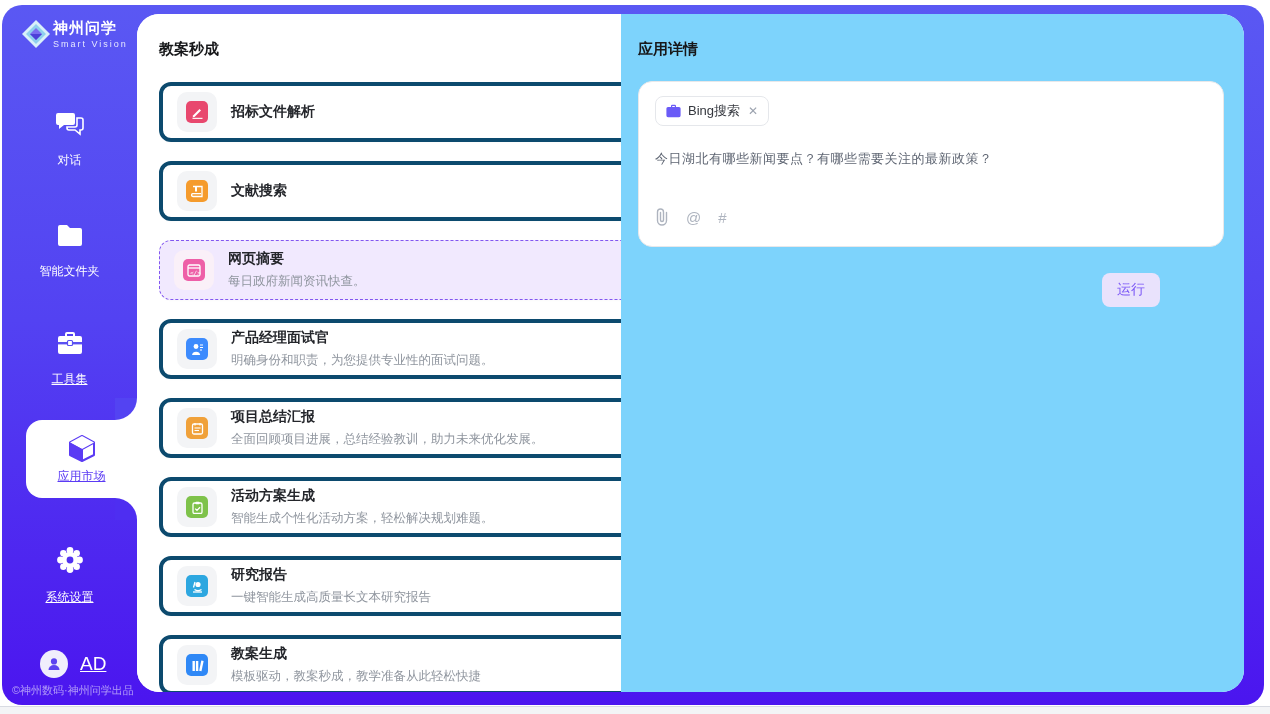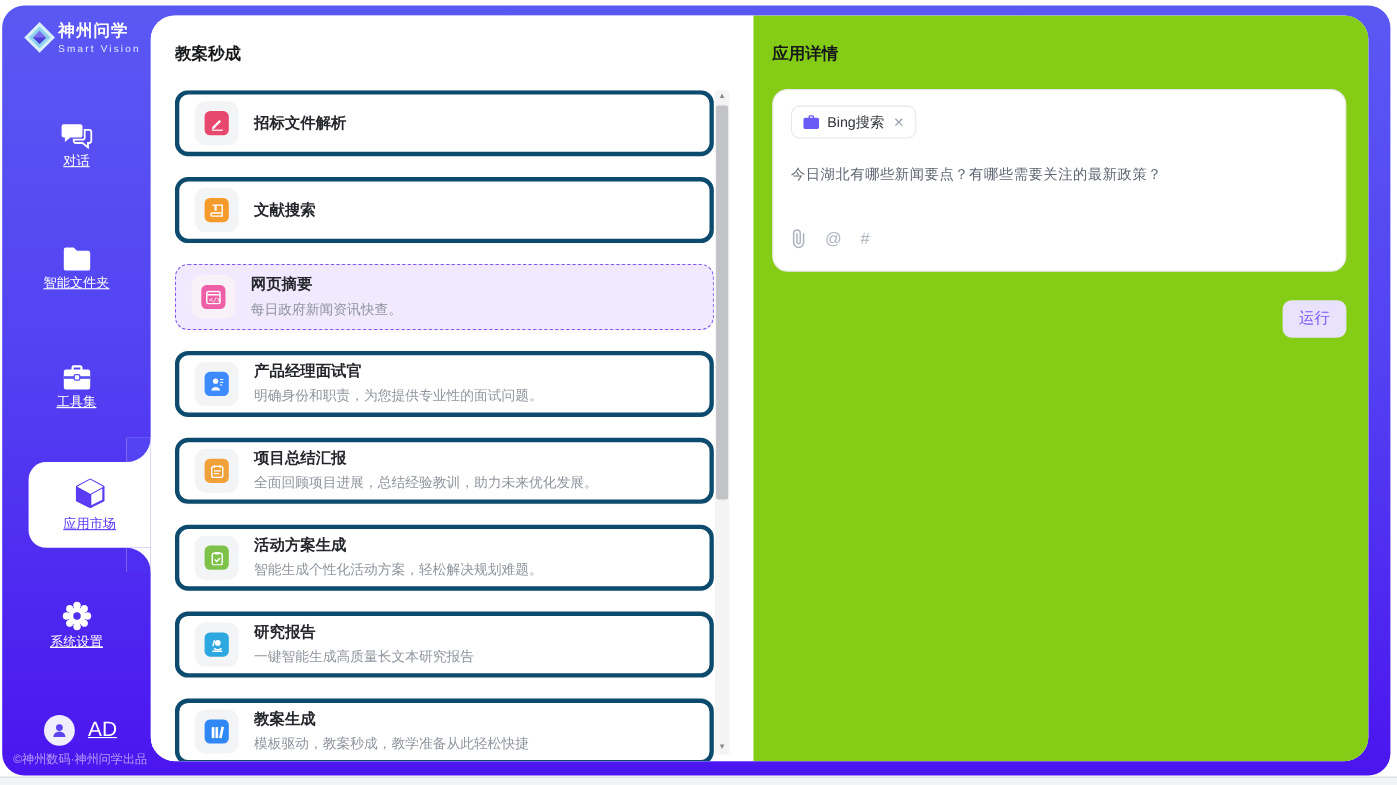--- a/index.html
+++ b/index.html
@@ -12,21 +12,21 @@
     overflow:hidden;
   }
   .page-bottom-strip { position:absolute; left:0; right:0; bottom:0; height:8px; background:#f3f4f6; border-top:1px solid #d8dbe2; }
 
   
   .sidebar { position:absolute; left:0; top:0; width:135px; bottom:0; }
   .logo { position:absolute; left:18px; top:13px; display:flex; align-items:center; gap:1px; }
   .logo-text .cn { color:#fff; font-size:15px; font-weight:bold; letter-spacing:1px; }
   .logo-text .en { color:#e6e8ff; font-size:9px; letter-spacing:2px; margin-top:1px; }
 
-  .nav-item { position:absolute; left:0; width:135px; display:flex; flex-direction:column; align-items:center; gap:0; color:#ffffff; cursor:pointer;text-decoration:underline; }
+  .nav-item { position:absolute; left:0; width:135px; display:flex; flex-direction:column; align-items:center; gap:14px; color:#ffffff; cursor:pointer; }
   .nav-item .nav-label { font-size:12px; color:#ffffff; }
   .nav-item .nav-label.underlined { text-decoration:underline; }
 
   .nav-tab {
     position:absolute; left:24px; right:0; top:415px; height:78px;
     background:#ffffff; border-radius:16px 0 0 16px;
     display:flex; flex-direction:column; align-items:center; justify-content:center; gap:5px;
     cursor:pointer;
   }
   .nav-tab .nav-label { font-size:12px; color:#5b3bf4; text-decoration:underline; }
@@ -64,23 +64,23 @@
   .app-desc { font-size:12.5px; color:#8f959e; margin-top:5px; white-space:nowrap; }
 
   
   .scrollbar { position:absolute; left:513px; top:68px; bottom:6px; width:13px; background:#f4f4f4; border-radius:2px; }
   .scroll-arrow { position:absolute; left:0; width:13px; height:12px; color:#8a8a8a; font-size:7px; text-align:center; line-height:12px; }
   .scroll-arrow.up { top:0; }
   .scroll-arrow.down { bottom:0; }
   .scroll-thumb { position:absolute; left:1px; top:14px; width:11px; height:358px; background:#c2c3c7; border-radius:2px; cursor:grab; }
 
   
-  .detail-col { flex:1; background:#84cc16; position:relative; padding:26px 20px 0 17px; }
+  .detail-col { flex:1; background:#7dd3fc; position:relative; padding:26px 20px 0 17px; }
   .detail-card {
-    margin-top:22px; width:522px; height:166px;
+    margin-top:22px; width:586px; height:166px;
     background:#ffffff; border:1px solid #e8e8ea; border-radius:14px;
     padding:14px 16px; display:flex; flex-direction:column;
   }
   .chip { display:inline-flex; align-items:center; gap:7px; border:1px solid #e5e7eb; border-radius:8px; background:#fff; height:30px; padding:0 10px; width:max-content; cursor:default; }
   .chip-label { font-size:13px; color:#33363d; }
   .chip-close { font-size:12px; color:#9ca3af; cursor:pointer; margin-left:1px; }
   .query-text { margin-top:24px; font-size:13px; color:#5f6673; letter-spacing:0.5px; }
   .input-icons { margin-top:auto; margin-bottom:6px; display:flex; align-items:center; gap:17px; color:#aeb4bf; }
   .input-icons .txt-ic { font-size:15px; cursor:pointer; }
   .run-row { width:522px; display:flex; justify-content:flex-end; margin-top:26px; }

